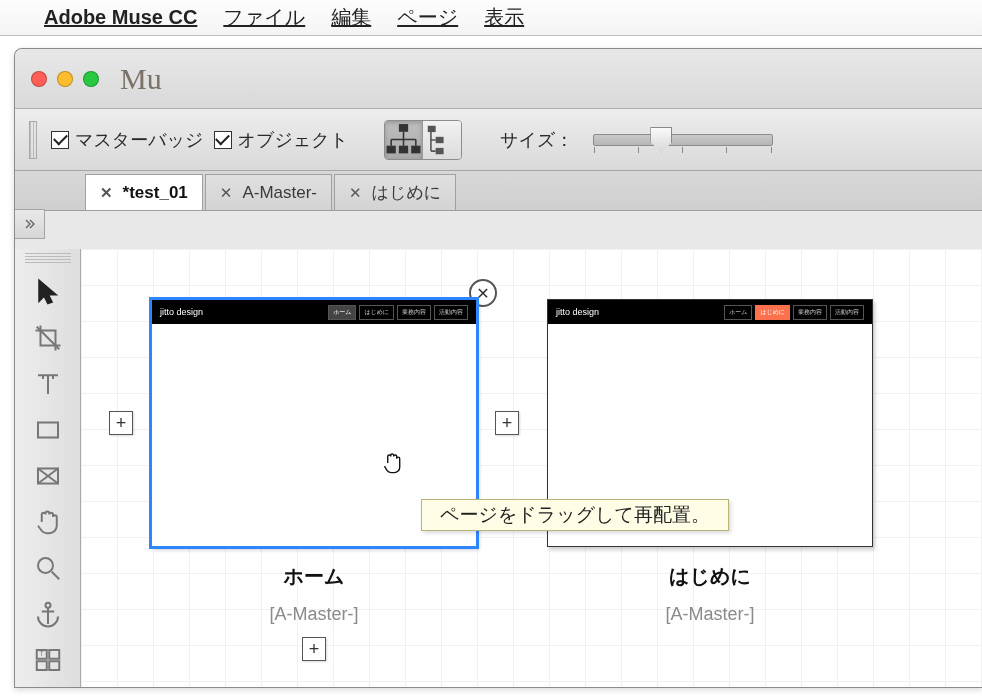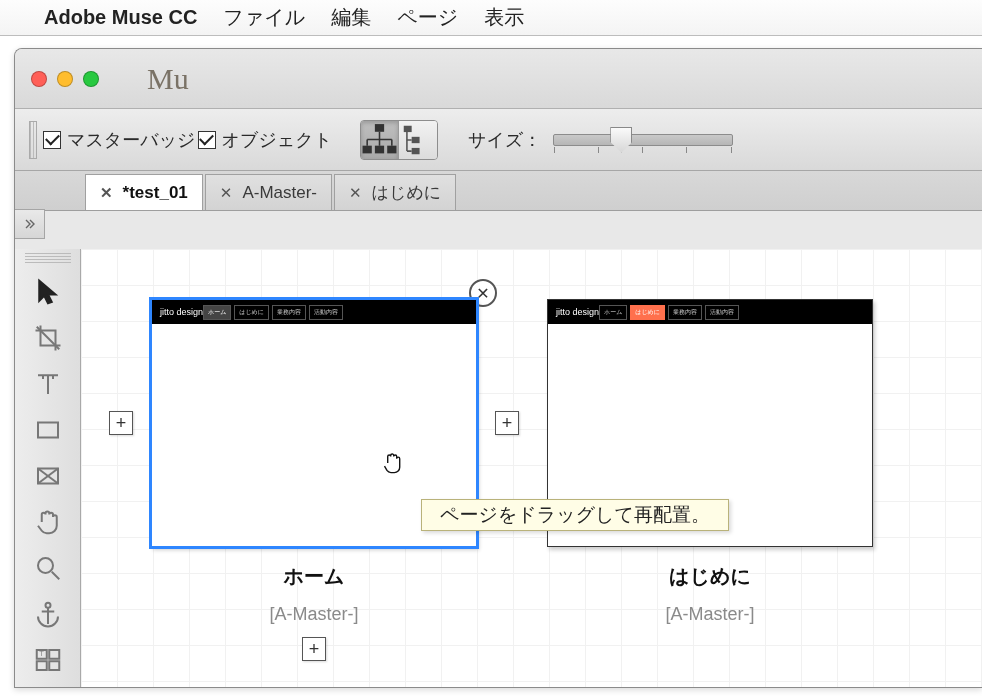--- a/index.html
+++ b/index.html
@@ -2,34 +2,34 @@
 <html><head>
 <meta charset="utf-8">
 <style>
 * { margin:0; padding:0; box-sizing:border-box; font-family:"Hiragino Kaku Gothic Pro","Helvetica Neue",Arial,sans-serif; }
 body { width:982px; height:700px; background:#fff; overflow:hidden; position:relative; }
 
 
 .mac-menubar { height:36px; background:linear-gradient(#fdfdfd,#f4f4f4); border-bottom:1px solid #bdbdbd; display:flex; align-items:center; padding:0 18px; gap:26px; font-size:20px; color:#222; }
 .mac-menubar .apple { font-size:22px; }
 .mac-menubar .appname { font-weight:700; }
-.mac-menubar .item { white-space:nowrap; }
+.mac-menubar .item { white-space:nowrap;text-decoration:underline; }
 
 
 .window { position:absolute; left:14px; top:48px; right:0; height:640px; border:1px solid #8b8b8b; border-right:none; border-radius:8px 0 0 0; overflow:hidden; background:#e8e8e8; box-shadow:0 2px 6px rgba(0,0,0,.15); }
-.titlebar { height:60px; background:linear-gradient(#e8e8e8,#d9d9d9); border-bottom:1px solid #b0b0b0; display:flex; align-items:center; padding:0 16px; gap:28px; }
+.titlebar { height:60px; background:linear-gradient(#e8e8e8,#d9d9d9); border-bottom:1px solid #b0b0b0; display:flex; align-items:center; padding:0 16px; gap:1px; }
 .traffic { display:flex; gap:10px; }
 .traffic span { width:16px; height:16px; border-radius:50%; border:1px solid rgba(0,0,0,.25); }
 .t-red { background:#ff5f57; }
 .t-yel { background:#ffbd2e; }
 .t-grn { background:#28c940; }
 .app-iconlabel { font-size:30px; color:#7a7266; font-weight:400; font-family:Georgia,serif; margin-left:20px; }
 
 
-.optionsbar { height:62px; background:linear-gradient(#ededed,#d9d9d9); border-bottom:1px solid #a6a6a6; display:flex; align-items:center; padding:0 14px; gap:2px; font-size:18px; color:#2a2a2a; }
+.optionsbar { height:62px; background:linear-gradient(#ededed,#d9d9d9); border-bottom:1px solid #a6a6a6; display:flex; align-items:center; padding:0 14px; gap:10px; font-size:18px; color:#2a2a2a; }
 .optionsbar .left-handle { width:8px; height:38px; background:repeating-linear-gradient(90deg,#bbb 0 1px,transparent 1px 3px); border:1px solid #aaa; margin-right:4px; }
 .chk { width:18px; height:18px; border:1.5px solid #333; background:#fff; display:inline-flex; align-items:center; justify-content:center; margin-right:6px; position:relative; }
 .chk::after { content:""; width:11px; height:6px; border-left:2.5px solid #222; border-bottom:2.5px solid #222; transform:rotate(-45deg); position:absolute; top:2px; }
 .chk-label { display:flex; align-items:center; }
 .seg-group { display:flex; border:1px solid #8d8d8d; border-radius:4px; overflow:hidden; margin-left:26px; }
 .seg { width:38px; height:38px; display:flex; align-items:center; justify-content:center; background:linear-gradient(#f2f2f2,#dcdcdc); border-right:1px solid #999; }
 .seg:last-child { border-right:none; }
 .seg.active { background:linear-gradient(#bfbfbf,#a9a9a9); box-shadow:inset 0 2px 4px rgba(0,0,0,.2); }
 .size-label { margin-left:28px;font-family:Liberation Mono, monospace; }
 .slider { position:relative; width:180px; height:12px; background:linear-gradient(#c9c9c9,#b6b6b6); border:1px solid #8c8c8c; border-radius:2px; margin-left:10px; }
@@ -52,21 +52,21 @@
 .toolpalette .grip { width:46px; height:10px; background:repeating-linear-gradient(0deg,#bbb 0 1px,transparent 1px 3px); margin-bottom:6px; }
 .tool { width:52px; height:46px; display:flex; align-items:center; justify-content:center; color:#6f6f6f; }
 .tool svg { width:30px; height:30px; stroke:#777; fill:none; stroke-width:1.6; }
 .tool.active svg { stroke:#222; }
 
 
 .pages { position:absolute; top:50px; left:70px; display:flex; gap:70px; align-items:flex-start; }
 .page-wrap { position:relative; text-align:center; }
 .thumb-box { width:326px; height:248px; background:#fff; border:1px solid #333; position:relative; box-shadow:2px 3px 4px rgba(0,0,0,.2); }
 .thumb-box.selected { outline:3px solid #2e86ff; outline-offset:-1px; }
-.thumb-header { height:24px; background:#000; display:flex; align-items:center; padding:0 8px; }
+.thumb-header { height:24px; background:#000; display:flex; align-items:center; justify-content:space-between; padding:0 8px; }
 .thumb-logo { color:#fff; font-size:9px; }
 .thumb-nav { display:flex; gap:3px; }
 .thumb-nav span { font-size:6px; color:#ccc; padding:2px 4px; border:0.5px solid #555; }
 .thumb-nav span.on { background:#444; color:#fff; }
 .thumb-nav span.hot { background:#ff704d; color:#fff; border-color:#ff704d; }
 .page-title { font-size:20px; font-weight:700; margin-top:16px; color:#111; }
 .page-master { font-size:18px; color:#8a8a8a; margin-top:14px; }
 .add-btn { width:24px; height:24px; border:1.5px solid #555; background:#fff; display:flex; align-items:center; justify-content:center; font-size:18px; color:#333; position:absolute; box-shadow:1px 1px 2px rgba(0,0,0,.15); }
 .add-left { left:-42px; top:112px; }
 .add-right { right:-42px; top:112px; }

